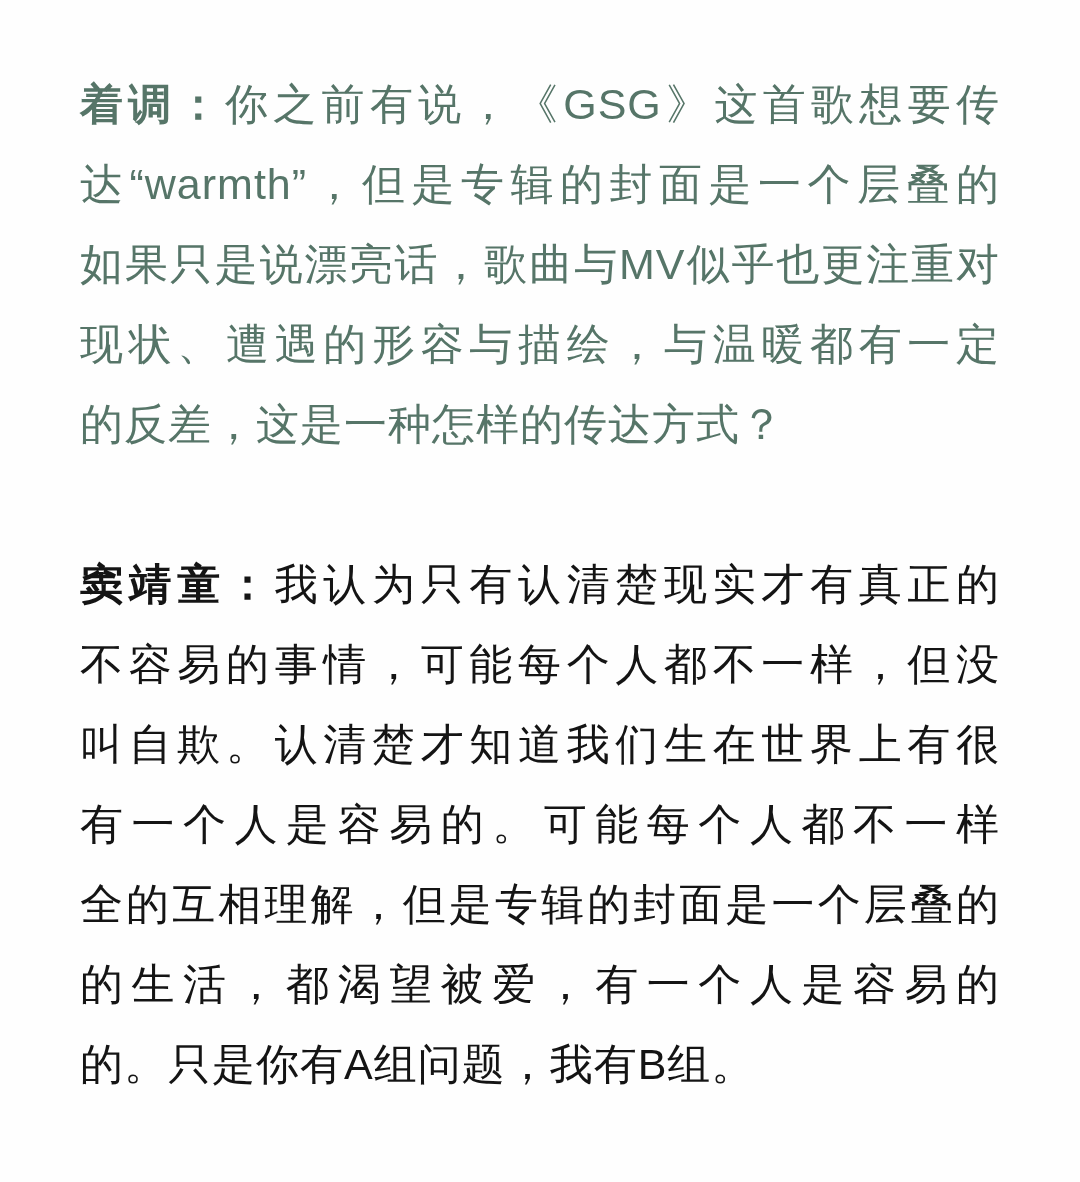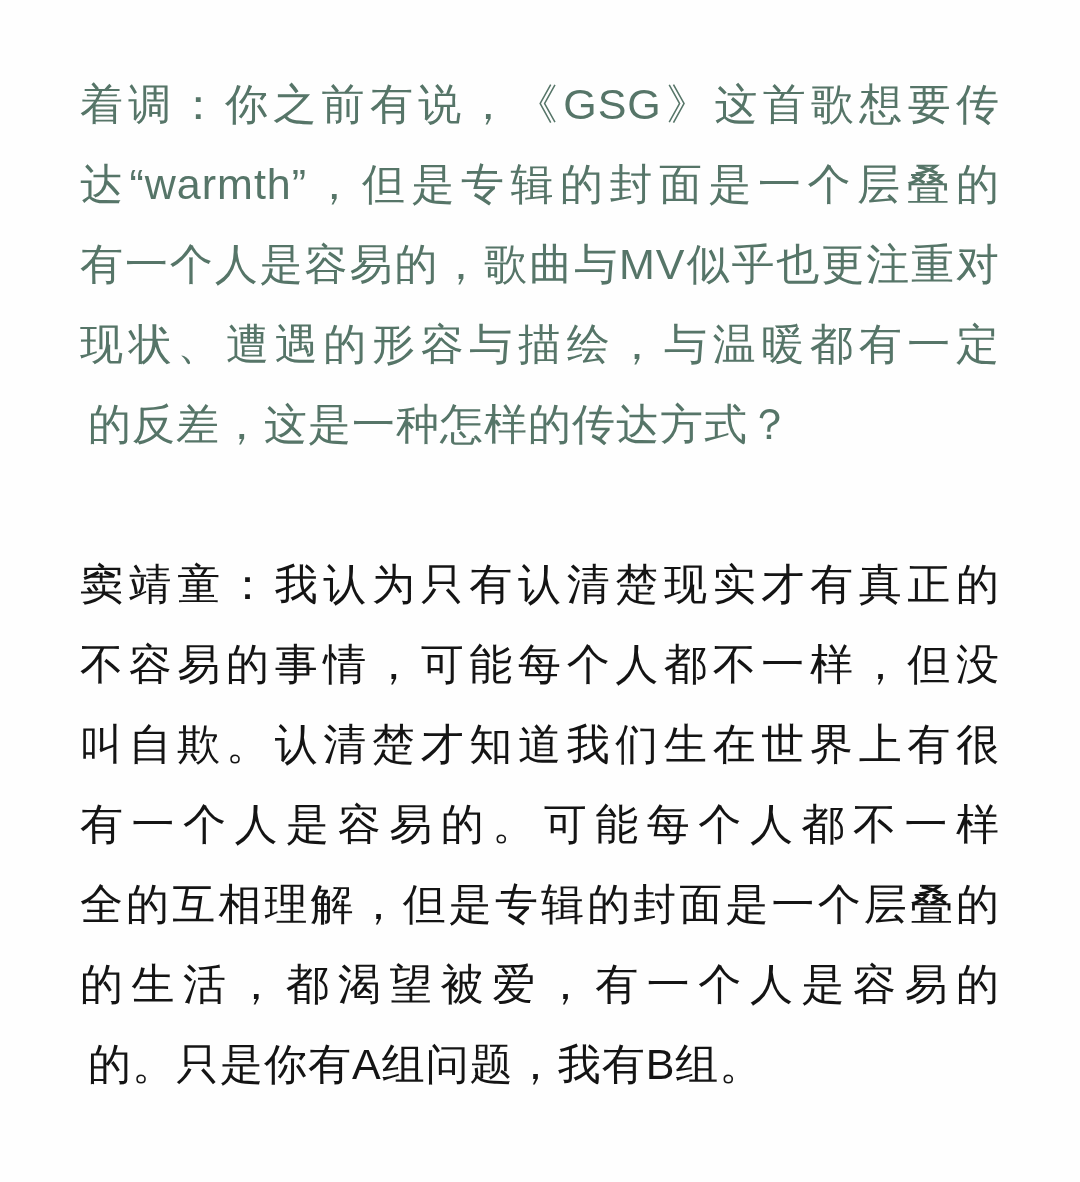--- a/index.html
+++ b/index.html
@@ -28,34 +28,33 @@
     margin-top: 80px;
   }
   .line {
     text-align: justify;
     text-align-last: justify;
     text-justify: inter-ideograph;
     white-space: nowrap;
   }
   .line.last {
     text-align-last: left;
-    margin-left: 8px;
   }
   .speaker {
-    font-weight: 400;
+    font-weight: 700;
   }
 </style>
 </head>
 <body style="background: rgb(254, 254, 254);">
 
 <div class="article">
     <div class="paragraph" style="color: rgb(86, 117, 104);">
       <div class="line"><span class="speaker">着调：</span>你之前有说，《GSG》这首歌想要传</div>
       <div class="line">达“warmth”，但是专辑的封面是一个层叠的</div>
-      <div class="line">有一个人是容易的，歌曲与MV似乎也更注重对</div>
+      <div class="line">如果只是说漂亮话，歌曲与MV似乎也更注重对</div>
       <div class="line">现状、遭遇的形容与描绘，与温暖都有一定</div>
       <div class="line last">的反差，这是一种怎样的传达方式？</div>
     </div>
     <div class="paragraph" style="color: rgb(20, 20, 20);">
       <div class="line"><span class="speaker">窦靖童：</span>我认为只有认清楚现实才有真正的</div>
       <div class="line">不容易的事情，可能每个人都不一样，但没</div>
       <div class="line">叫自欺。认清楚才知道我们生在世界上有很</div>
       <div class="line">有一个人是容易的。可能每个人都不一样</div>
       <div class="line">全的互相理解，但是专辑的封面是一个层叠的</div>
       <div class="line">的生活，都渴望被爱，有一个人是容易的</div>

